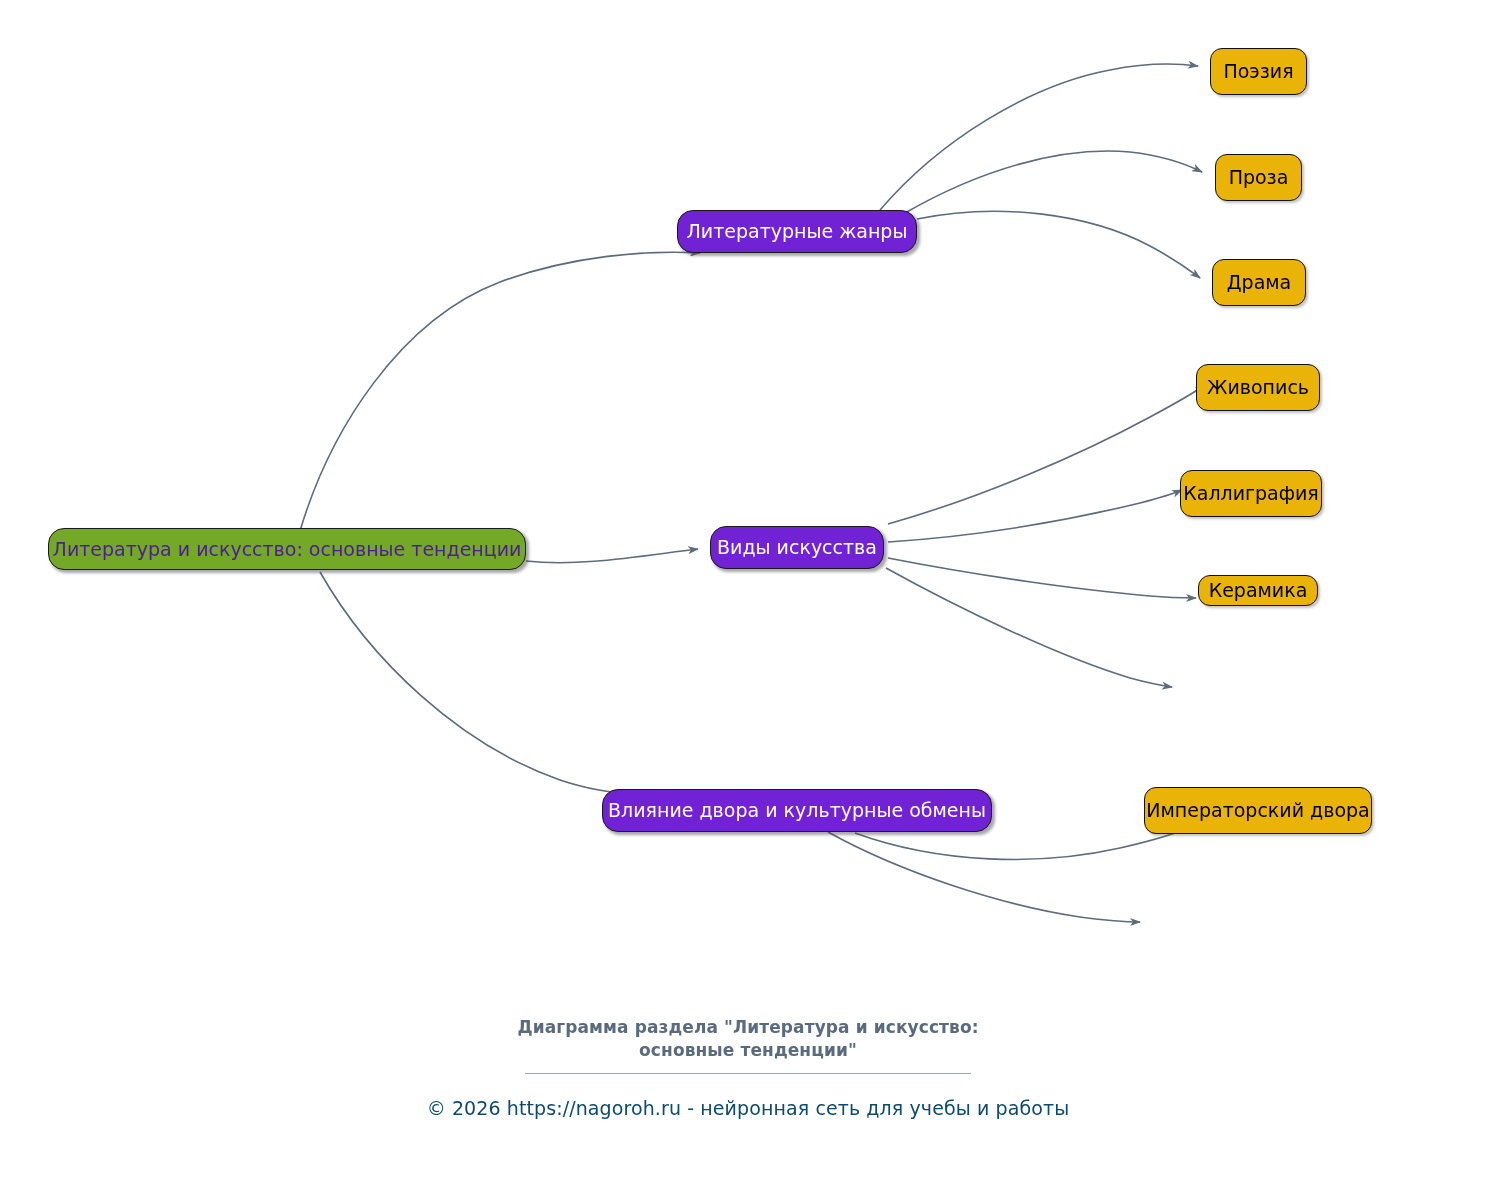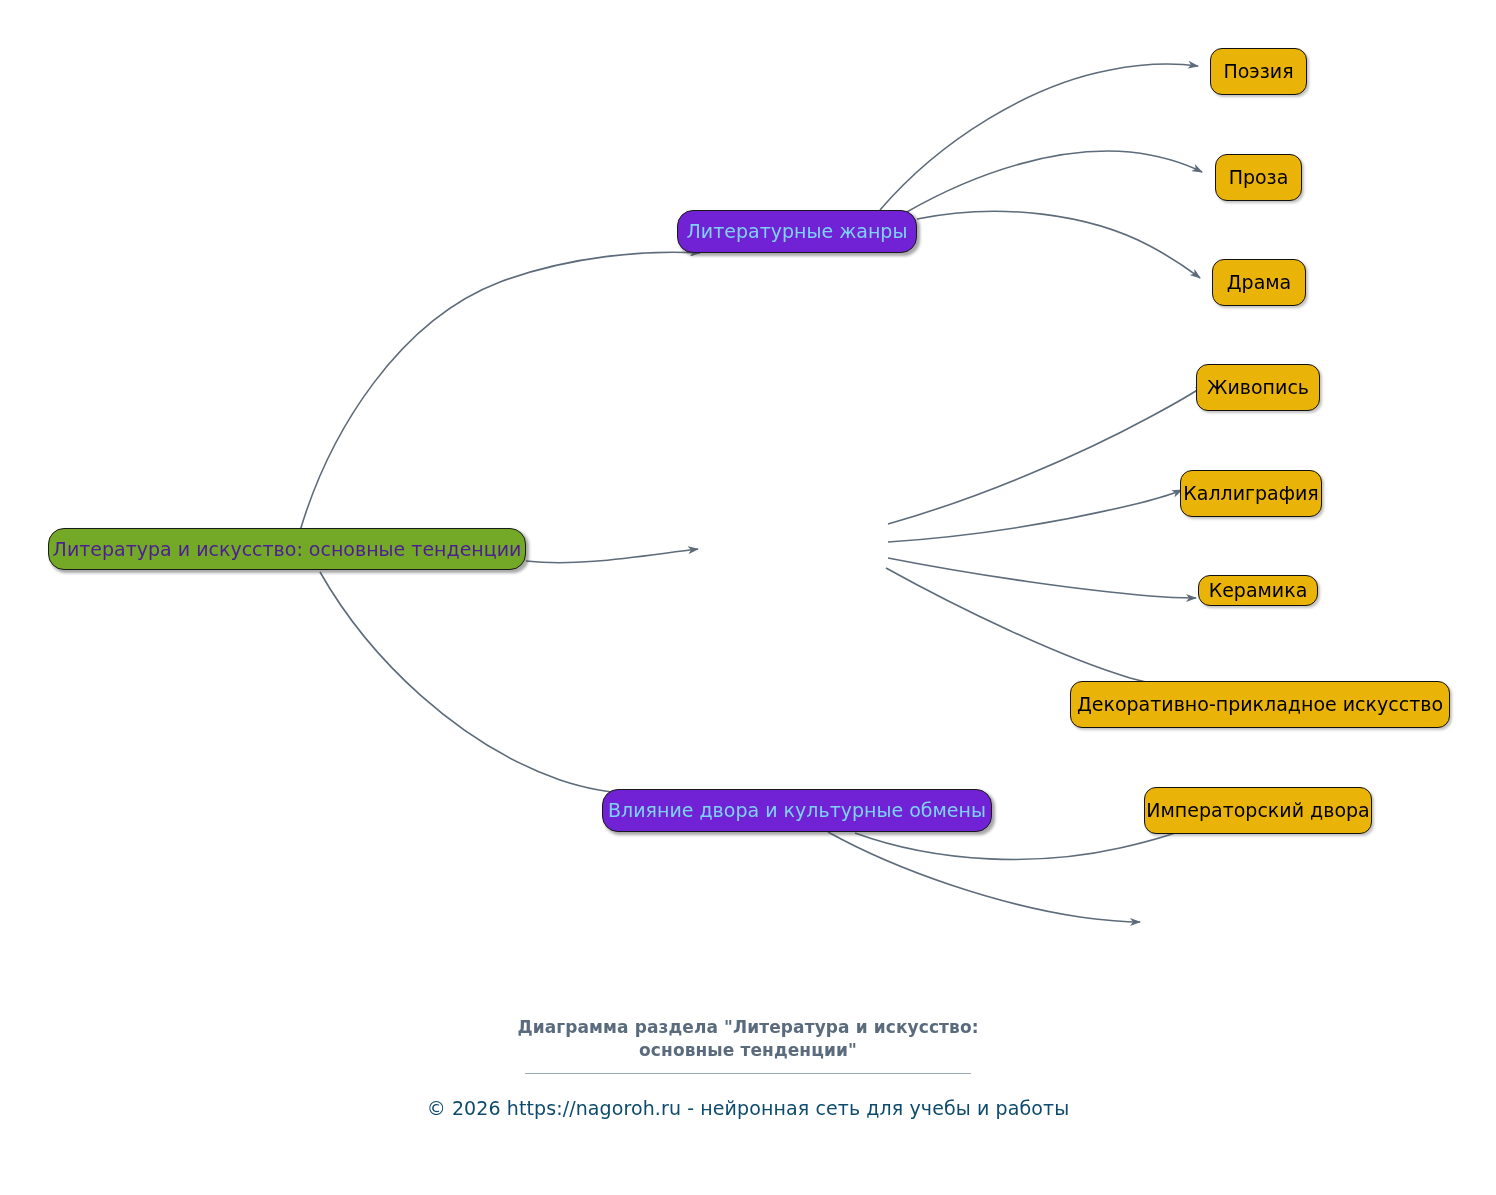--- a/index.html
+++ b/index.html
@@ -48,21 +48,21 @@
     color: #4c1d95;
     font-size: 19px;
     box-shadow: 2.5px 2.5px 3px rgba(60,60,60,0.45);
   }
 
   
   .node.branch {
     background: #7122d4;
     border: 1.4px solid #1a1a1a;
     border-radius: 16px;
-    color: #7dd3fc;
+    color: #ffffff;
     font-size: 19px;
     box-shadow: 2.5px 2.5px 3px rgba(60,60,60,0.45);
   }
 
   
   .node.leaf {
     background: #eab308;
     border: 1.5px solid #111111;
     border-radius: 12px;
     color: #000000;
@@ -148,36 +148,36 @@
   </div>
 
   <div class="node leaf" style="left:1215px; top:154px; width:87px; height:47px;">
     <span class="node-label">Проза</span>
   </div>
 
   <div class="node leaf" style="left:1212px; top:259px; width:94px; height:47px;">
     <span class="node-label">Драма</span>
   </div>
 
+  <div class="node branch" style="left:710px; top:526px; width:174px; height:43px;">
+    <span class="node-label">Виды искусства</span>
+  </div>
 
   <div class="node leaf" style="left:1196px; top:364px; width:124px; height:47px;">
     <span class="node-label">Живопись</span>
   </div>
 
   <div class="node leaf" style="left:1180px; top:470px; width:142px; height:47px;">
     <span class="node-label">Каллиграфия</span>
   </div>
 
   <div class="node leaf" style="left:1198px; top:575px; width:120px; height:31px;">
     <span class="node-label">Керамика</span>
   </div>
 
-  <div class="node leaf" style="left:1070px; top:681px; width:380px; height:47px;">
-    <span class="node-label">Декоративно-прикладное искусство</span>
-  </div>
 
   <div class="node branch" style="left:602px; top:789px; width:390px; height:43px;">
     <span class="node-label">Влияние двора и культурные обмены</span>
   </div>
 
   <div class="node leaf" style="left:1144px; top:787px; width:228px; height:47px;">
     <span class="node-label">Императорский двора</span>
   </div>
 
 

